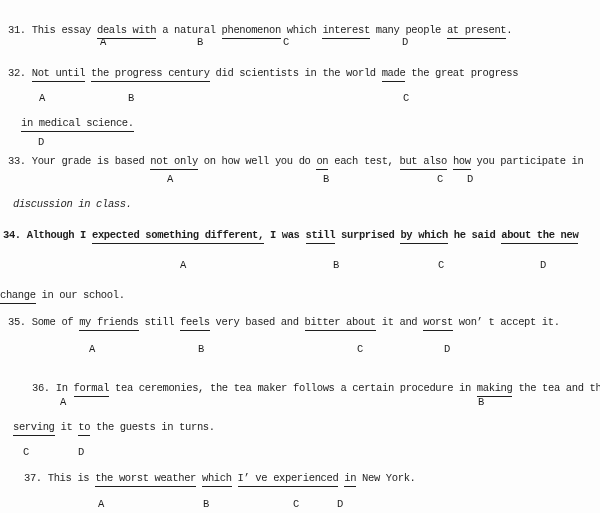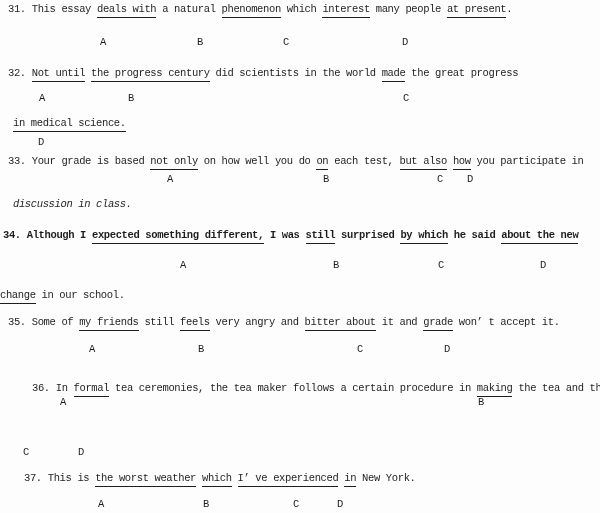--- a/index.html
+++ b/index.html
@@ -38,65 +38,66 @@
   .opt-letter {
     position: absolute;
     top: 0;
     white-space: pre;
   }
 </style>
 </head>
 <body>
 
 <div id="sheet" style="color: rgb(30, 30, 30); background: rgb(253, 253, 253);">
-    <div class="line" style="left: 8px; top: 2px;"><span class="seg">31. This essay </span><span class="seg u">deals with</span><span class="seg"> a natural </span><span class="seg u">phenomenon</span><span class="seg"> which </span><span class="seg u">interest</span><span class="seg"> many people </span><span class="seg u">at present</span><span class="seg">.</span></div>
+    <div class="line" style="left: 8px; top: 23px;"><span class="seg">31. This essay </span><span class="seg u">deals with</span><span class="seg"> a natural </span><span class="seg u">phenomenon</span><span class="seg"> which </span><span class="seg u">interest</span><span class="seg"> many people </span><span class="seg u">at present</span><span class="seg">.</span></div>
     <div class="letters-row" style="top: 35px;">
       <span class="opt-letter" style="left: 100px;">A</span>
       <span class="opt-letter" style="left: 197px;">B</span>
       <span class="opt-letter" style="left: 283px;">C</span>
       <span class="opt-letter" style="left: 402px;">D</span>
     </div>
     <div class="line" style="left: 8px; top: 66px;"><span class="seg">32. </span><span class="seg u">Not until</span><span class="seg"> </span><span class="seg u">the progress century</span><span class="seg"> did scientists in the world </span><span class="seg u">made</span><span class="seg"> the great progress</span></div>
     <div class="letters-row" style="top: 91px;">
       <span class="opt-letter" style="left: 39px;">A</span>
       <span class="opt-letter" style="left: 128px;">B</span>
       <span class="opt-letter" style="left: 403px;">C</span>
     </div>
-    <div class="line" style="left: 13px; top: 116px;"><span class="seg u">in medical science.</span></div>
+    <div class="line" style="left: 21px; top: 116px;"><span class="seg u">in medical science.</span></div>
     <div class="letters-row" style="top: 135px;">
       <span class="opt-letter" style="left: 38px;">D</span>
     </div>
     <div class="line" style="left: 8px; top: 154px;"><span class="seg">33. Your grade is based </span><span class="seg u">not only</span><span class="seg"> on how well you do </span><span class="seg u">on</span><span class="seg"> each test, </span><span class="seg u">but also</span><span class="seg"> </span><span class="seg u">how</span><span class="seg"> you participate in</span></div>
     <div class="letters-row" style="top: 172px;">
       <span class="opt-letter" style="left: 167px;">A</span>
       <span class="opt-letter" style="left: 323px;">B</span>
       <span class="opt-letter" style="left: 437px;">C</span>
       <span class="opt-letter" style="left: 467px;">D</span>
     </div>
     <div class="line" style="left: 13px; top: 197px; font-style: italic;"><span class="seg">discussion in class.</span></div>
     <div class="line" style="left: 3px; top: 228px; font-weight: bold;"><span class="seg">34. Although I </span><span class="seg u">expected something different,</span><span class="seg"> I was </span><span class="seg u">still</span><span class="seg"> surprised </span><span class="seg u">by which</span><span class="seg"> he said </span><span class="seg u">about the new</span></div>
     <div class="letters-row" style="top: 258px;">
       <span class="opt-letter" style="left: 180px;">A</span>
       <span class="opt-letter" style="left: 333px;">B</span>
       <span class="opt-letter" style="left: 438px;">C</span>
       <span class="opt-letter" style="left: 540px;">D</span>
     </div>
     <div class="line" style="left: 0px; top: 288px;"><span class="seg u">change</span><span class="seg"> in our school.</span></div>
-    <div class="line" style="left: 8px; top: 315px;"><span class="seg">35. Some of </span><span class="seg u">my friends</span><span class="seg"> still </span><span class="seg u">feels</span><span class="seg"> very angry and </span><span class="seg u">bitter about</span><span class="seg"> it and </span><span class="seg u">grade</span><span class="seg"> won’ t accept it.</span></div>
+    <div class="line" style="left: 8px; top: 315px;"><span class="seg">35. Some of </span><span class="seg u">my friends</span><span class="seg"> still </span><span class="seg u">feels</span><span class="seg"> very based and </span><span class="seg u">bitter about</span><span class="seg"> it and </span><span class="seg u">worst</span><span class="seg"> won’ t accept it.</span></div>
     <div class="letters-row" style="top: 342px;">
       <span class="opt-letter" style="left: 89px;">A</span>
       <span class="opt-letter" style="left: 198px;">B</span>
       <span class="opt-letter" style="left: 357px;">C</span>
       <span class="opt-letter" style="left: 444px;">D</span>
     </div>
     <div class="line" style="left: 8px; top: 381px; margin-left: 24px;"><span class="seg">36. In </span><span class="seg u">formal</span><span class="seg"> tea ceremonies, the tea maker follows a certain procedure in </span><span class="seg u">making</span><span class="seg"> the tea and then</span></div>
     <div class="letters-row" style="top: 395px;">
       <span class="opt-letter" style="left: 60px;">A</span>
       <span class="opt-letter" style="left: 478px;">B</span>
     </div>
+    <div class="line" style="left: 13px; top: 420px;"><span class="seg u">serving</span><span class="seg"> it </span><span class="seg u">to</span><span class="seg"> the guests in turns.</span></div>
     <div class="letters-row" style="top: 445px;">
       <span class="opt-letter" style="left: 23px;">C</span>
       <span class="opt-letter" style="left: 78px;">D</span>
     </div>
     <div class="line" style="left: 24px; top: 471px;"><span class="seg">37. This is </span><span class="seg u">the worst weather</span><span class="seg"> </span><span class="seg u">which</span><span class="seg"> </span><span class="seg u">I’ ve experienced</span><span class="seg"> </span><span class="seg u">in</span><span class="seg"> New York.</span></div>
     <div class="letters-row" style="top: 497px;">
       <span class="opt-letter" style="left: 98px;">A</span>
       <span class="opt-letter" style="left: 203px;">B</span>
       <span class="opt-letter" style="left: 293px;">C</span>
       <span class="opt-letter" style="left: 337px;">D</span>

